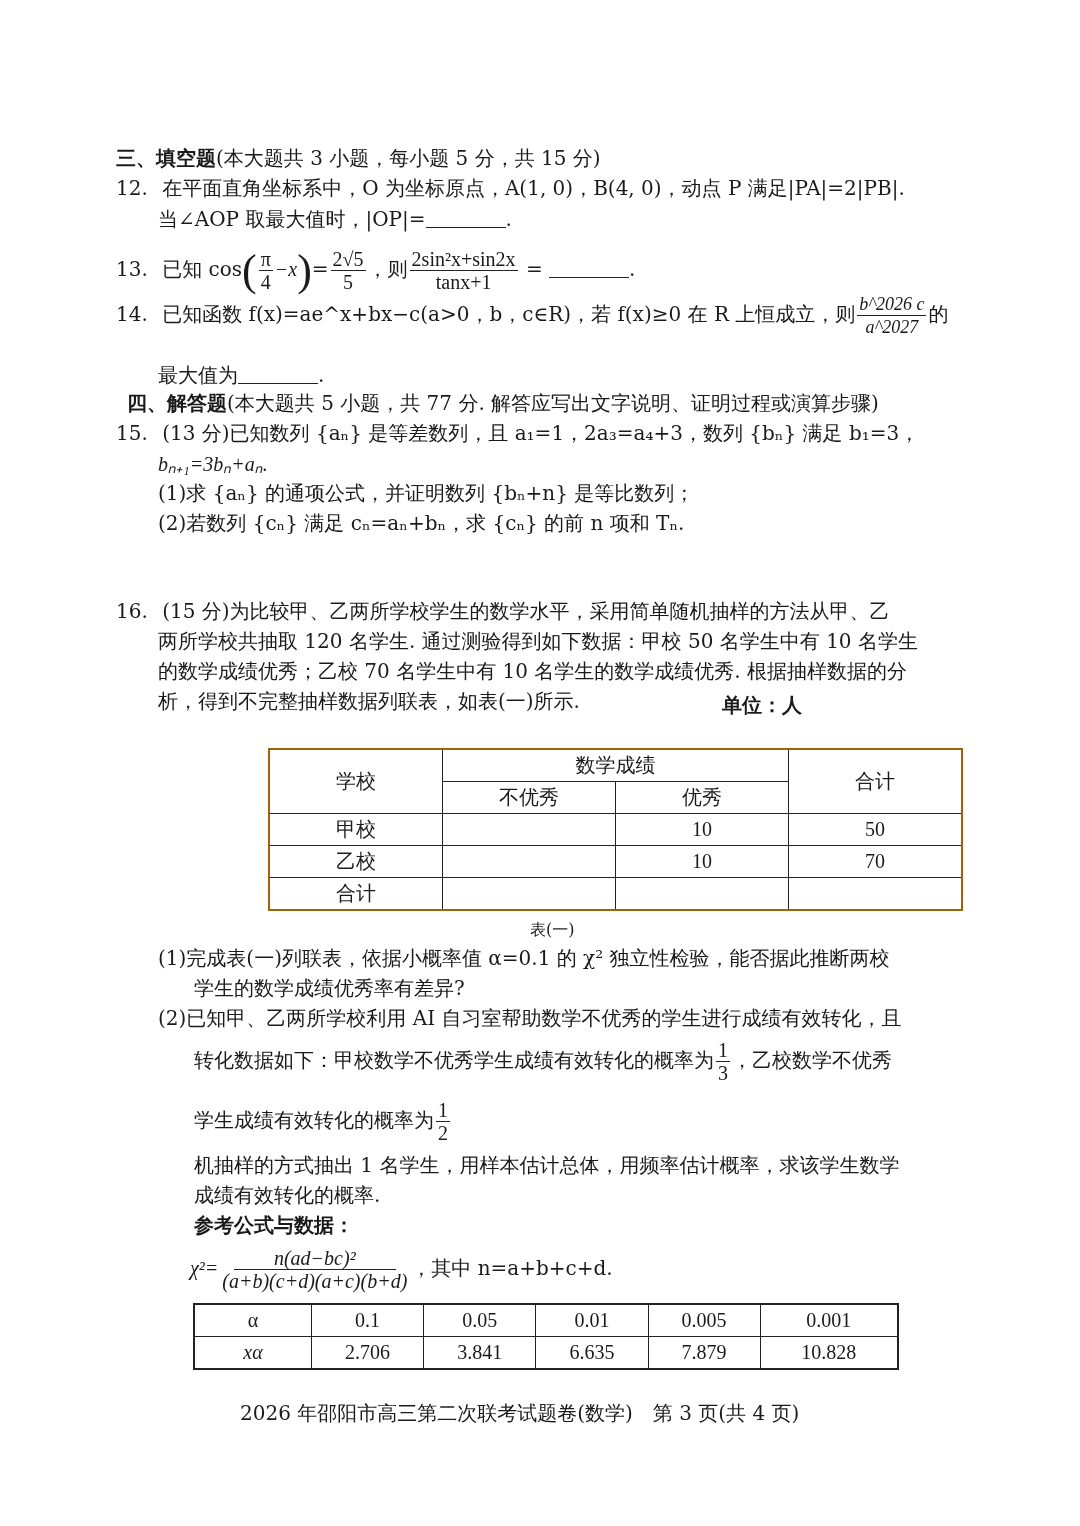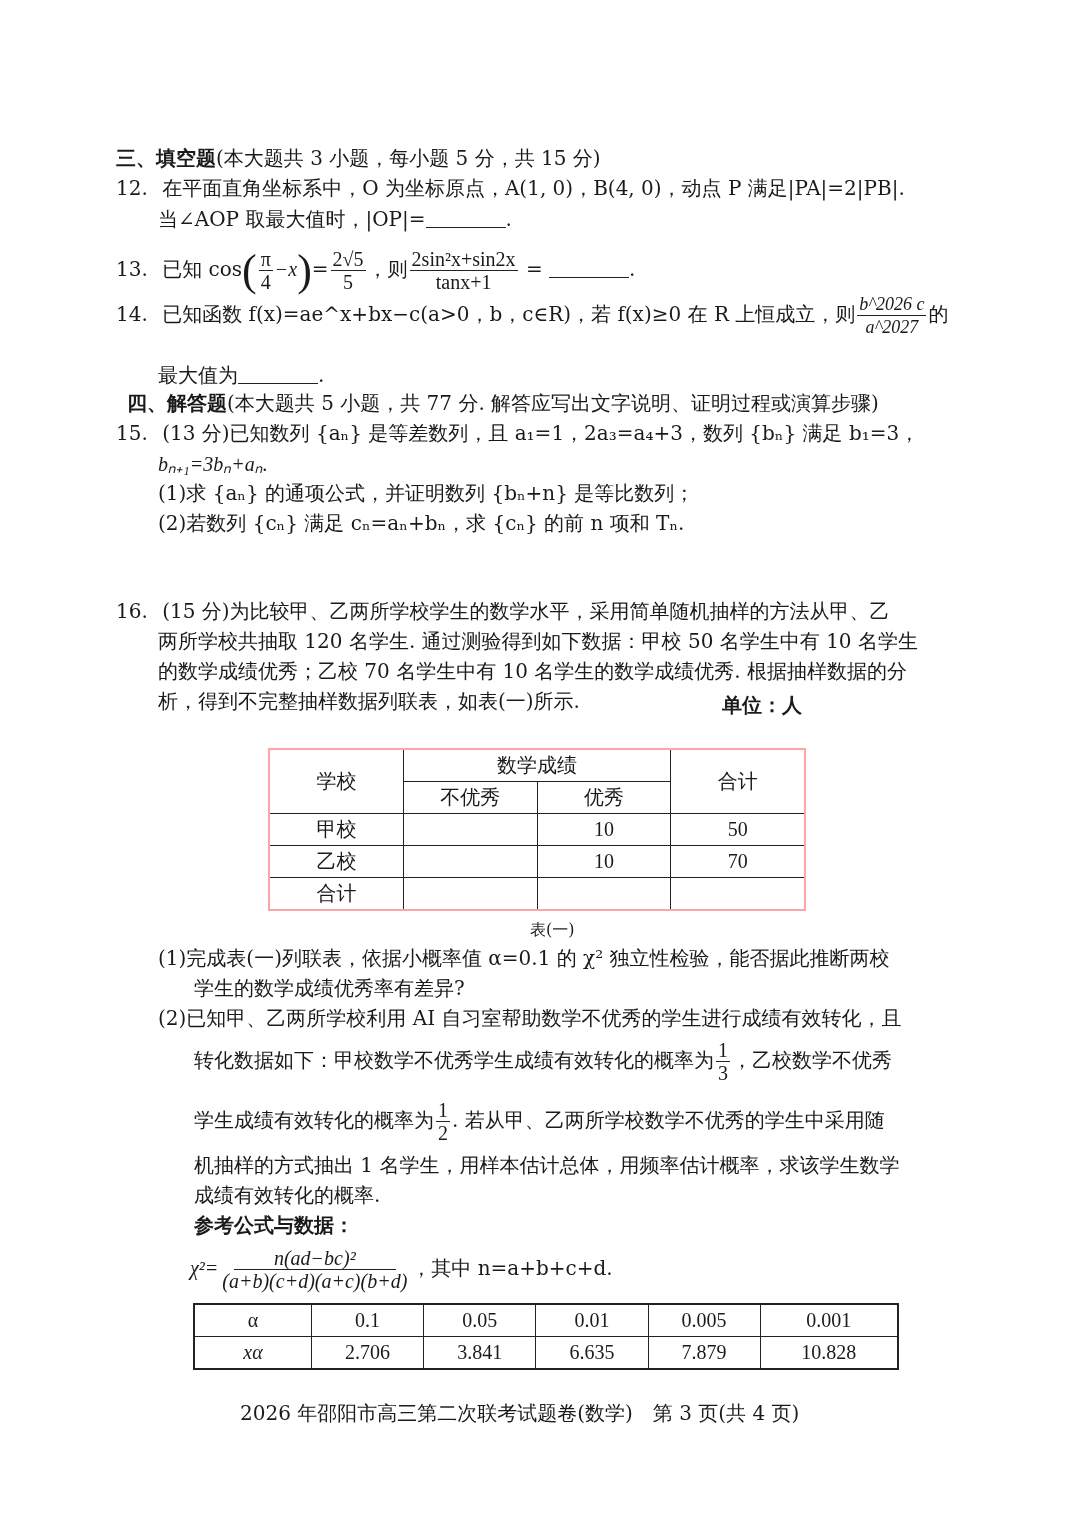--- a/index.html
+++ b/index.html
@@ -12,21 +12,21 @@
   .b { font-weight: bold; font-family: "DejaVu Sans", sans-serif; }
   i, .it { font-style: italic; font-family: "Liberation Serif", serif; }
   .m { font-family: "Liberation Serif", serif; }
   .blank { display: inline-block; width: 80px; border-bottom: 1.5px solid #222; height: 18px; vertical-align: -2px; }
   .frac { display: inline-flex; flex-direction: column; align-items: center; vertical-align: middle; font-family: "Liberation Serif", serif; line-height: 22px; margin: 0 2px; }
   .frac .num { border-bottom: 1.5px solid #222; padding: 0 2px; }
   .frac .den { padding: 0 2px; }
   .paren { font-size: 44px; font-family: "Liberation Serif", serif; font-weight: lighter; vertical-align: middle; line-height: 44px; }
   table { border-collapse: collapse; position: absolute; }
   td { border: 1px solid #222; text-align: center; font-size: 20px; padding: 0; }
-  .tbl1 { left: 268px; top: 748px; width: 538px; border: 2px solid #fca5a5; }
+  .tbl1 { left: 268px; top: 748px; width: 695px; border: 2px solid #a16207; }
   .tbl1 td { height: 31px; }
   .tbl2 { left: 193px; top: 1303px; width: 706px; border: 2px solid #222; }
   .tbl2 td { height: 31px; font-family: "Liberation Serif", serif; }
 </style>
 </head>
 <body>
 
 <div class="line" style="left:116px; top:145px;">
   <span class="b">三、填空题</span><span>(本大题共 3 小题，每小题 5 分，共 15 分)</span>
 </div>
@@ -124,21 +124,21 @@
 <div class="line" style="left:194px; top:1036px; line-height:48px;">
   <span>转化数据如下：甲校数学不优秀学生成绩有效转化的概率为</span><span class="frac">
       <span class="num">1</span>
       <span class="den">3</span>
     </span><span>，乙校数学不优秀</span>
 </div>
 <div class="line" style="left:194px; top:1096px; line-height:48px;">
   <span>学生成绩有效转化的概率为</span><span class="frac">
       <span class="num">1</span>
       <span class="den">2</span>
-    </span><span>. 若从甲、乙两所学校数学不优秀的学生中采用随</span>
+    </span>
 </div>
 <div class="line" style="left:194px; top:1152px;">机抽样的方式抽出 1 名学生，用样本估计总体，用频率估计概率，求该学生数学</div>
 <div class="line" style="left:194px; top:1182px;">成绩有效转化的概率.</div>
 <div class="line b" style="left:194px; top:1212px;">参考公式与数据：</div>
 <div class="line" style="left:190px; top:1240px; line-height:56px;">
   <span class="it">χ²=</span><span class="frac it">
       <span class="num" style="padding:0 40px">n(ad−bc)²</span>
       <span class="den">(a+b)(c+d)(a+c)(b+d)</span>
     </span><span>，其中 n=a+b+c+d.</span>
 </div>

